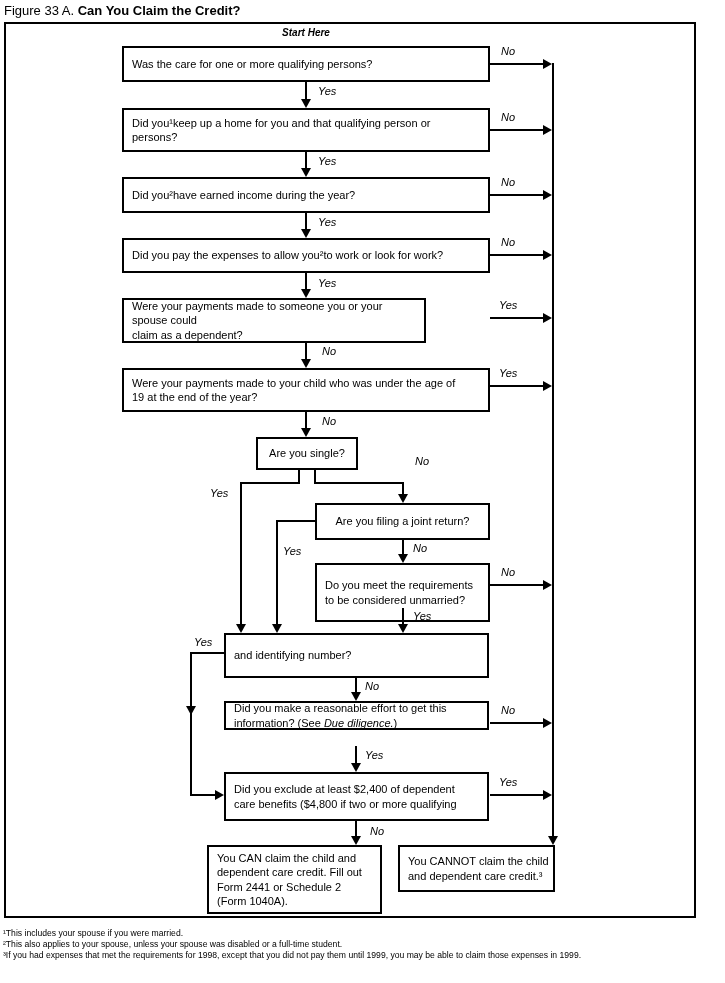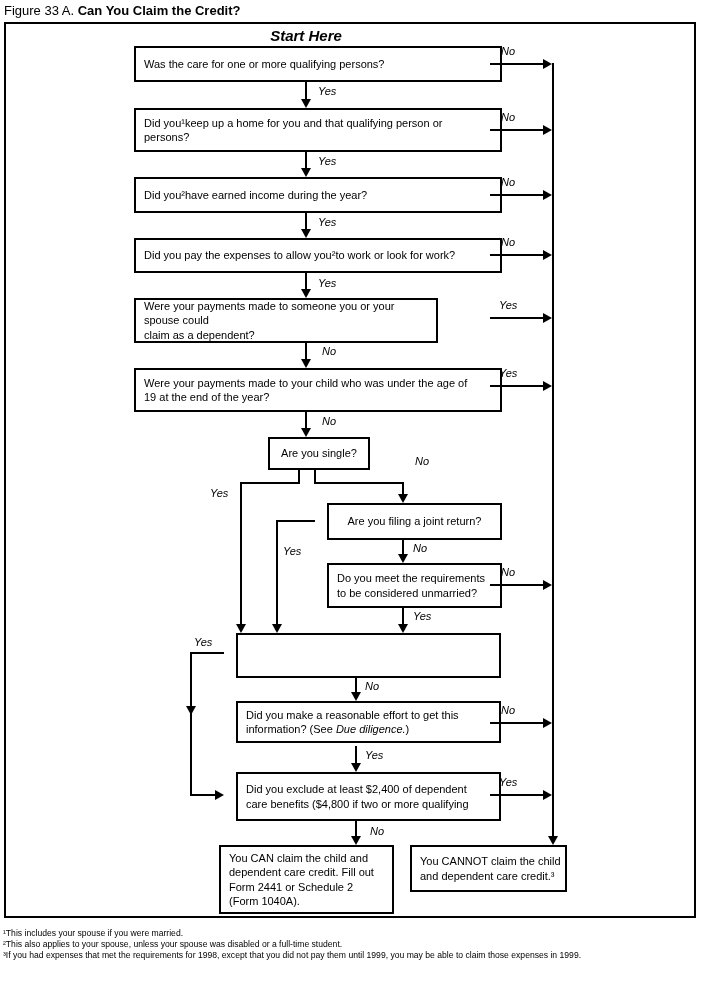--- a/index.html
+++ b/index.html
@@ -3,24 +3,24 @@
 <meta charset="utf-8">
 <style>
   html,body{margin:0;padding:0;background:#fff;}
   .stage{position:relative;width:725px;height:983px;background:#fff;
          font-family:"Liberation Sans",sans-serif;color:#000;overflow:hidden;}
   .title{position:absolute;left:4px;top:3px;font-size:13px;white-space:nowrap;}
   .title .bold{font-weight:bold;}
   .frame{position:absolute;left:4px;top:22px;width:692px;height:896px;
          border:2px solid #000;box-sizing:border-box;}
   .start-here{position:absolute;left:122px;top:27px;width:368px;text-align:center;
-              font-size:15px;font-weight:bold;font-style:italic;}
+              font-size:10px;font-weight:bold;font-style:italic;}
   .node{position:absolute;border:2px solid #000;box-sizing:border-box;background:#fff;
         font-size:11px;line-height:14.5px;display:flex;flex-direction:column;
-        justify-content:center;padding:2px 4px 2px 8px;margin-left:12px;}
+        justify-content:center;padding:2px 4px 2px 8px;}
   .node.center{text-align:center;padding:2px 2px;}
   .ln{display:block;}
   .h{position:absolute;height:2px;background:#000;}
   .v{position:absolute;width:2px;background:#000;}
   .ad{position:absolute;width:0;height:0;border-left:5px solid transparent;
       border-right:5px solid transparent;border-top:9px solid #000;}
   .ar{position:absolute;width:0;height:0;border-top:5px solid transparent;
       border-bottom:5px solid transparent;border-left:9px solid #000;}
   .lbl{position:absolute;font-size:11px;font-style:italic;white-space:nowrap;}
   .fnotes{position:absolute;left:3px;top:928px;width:720px;font-size:8.6px;line-height:10.8px;}
@@ -67,29 +67,30 @@
   </div>
 
   <div class="node center" style="left:256px;top:437px;width:102px;height:33px">
     <span class="ln">Are you single?</span>
   </div>
 
   <div class="node center" style="left:315px;top:503px;width:175px;height:37px">
     <span class="ln">Are you filing a joint return?</span>
   </div>
 
-  <div class="node" style="left:315px;top:563px;width:175px;height:45px">
+  <div class="node" style="left:315px;top:563px;width:175px;height:59px">
     <span class="ln">Do you meet the requirements</span>
     <span class="ln">to be considered unmarried?</span>
   </div>
 
   <div class="node" style="left:224px;top:633px;width:265px;height:45px">
-  </div>
-
-  <div class="node" style="left:224px;top:701px;width:265px;height:42px">
+    <span class="ln">and identifying number?</span>
+  </div>
+
+  <div class="node" style="left:224px;top:701px;width:265px;height:29px">
     <span class="ln">Did you make a reasonable effort to get this</span>
     <span class="ln"><span>information? (See </span><i>Due diligence.</i><span>)</span></span>
   </div>
 
   <div class="node" style="left:224px;top:772px;width:265px;height:49px">
     <span class="ln">Did you exclude at least $2,400 of dependent</span>
     <span class="ln">care benefits ($4,800 if two or more qualifying</span>
   </div>
 
   <div class="node" style="left:207px;top:845px;width:175px;height:69px">

